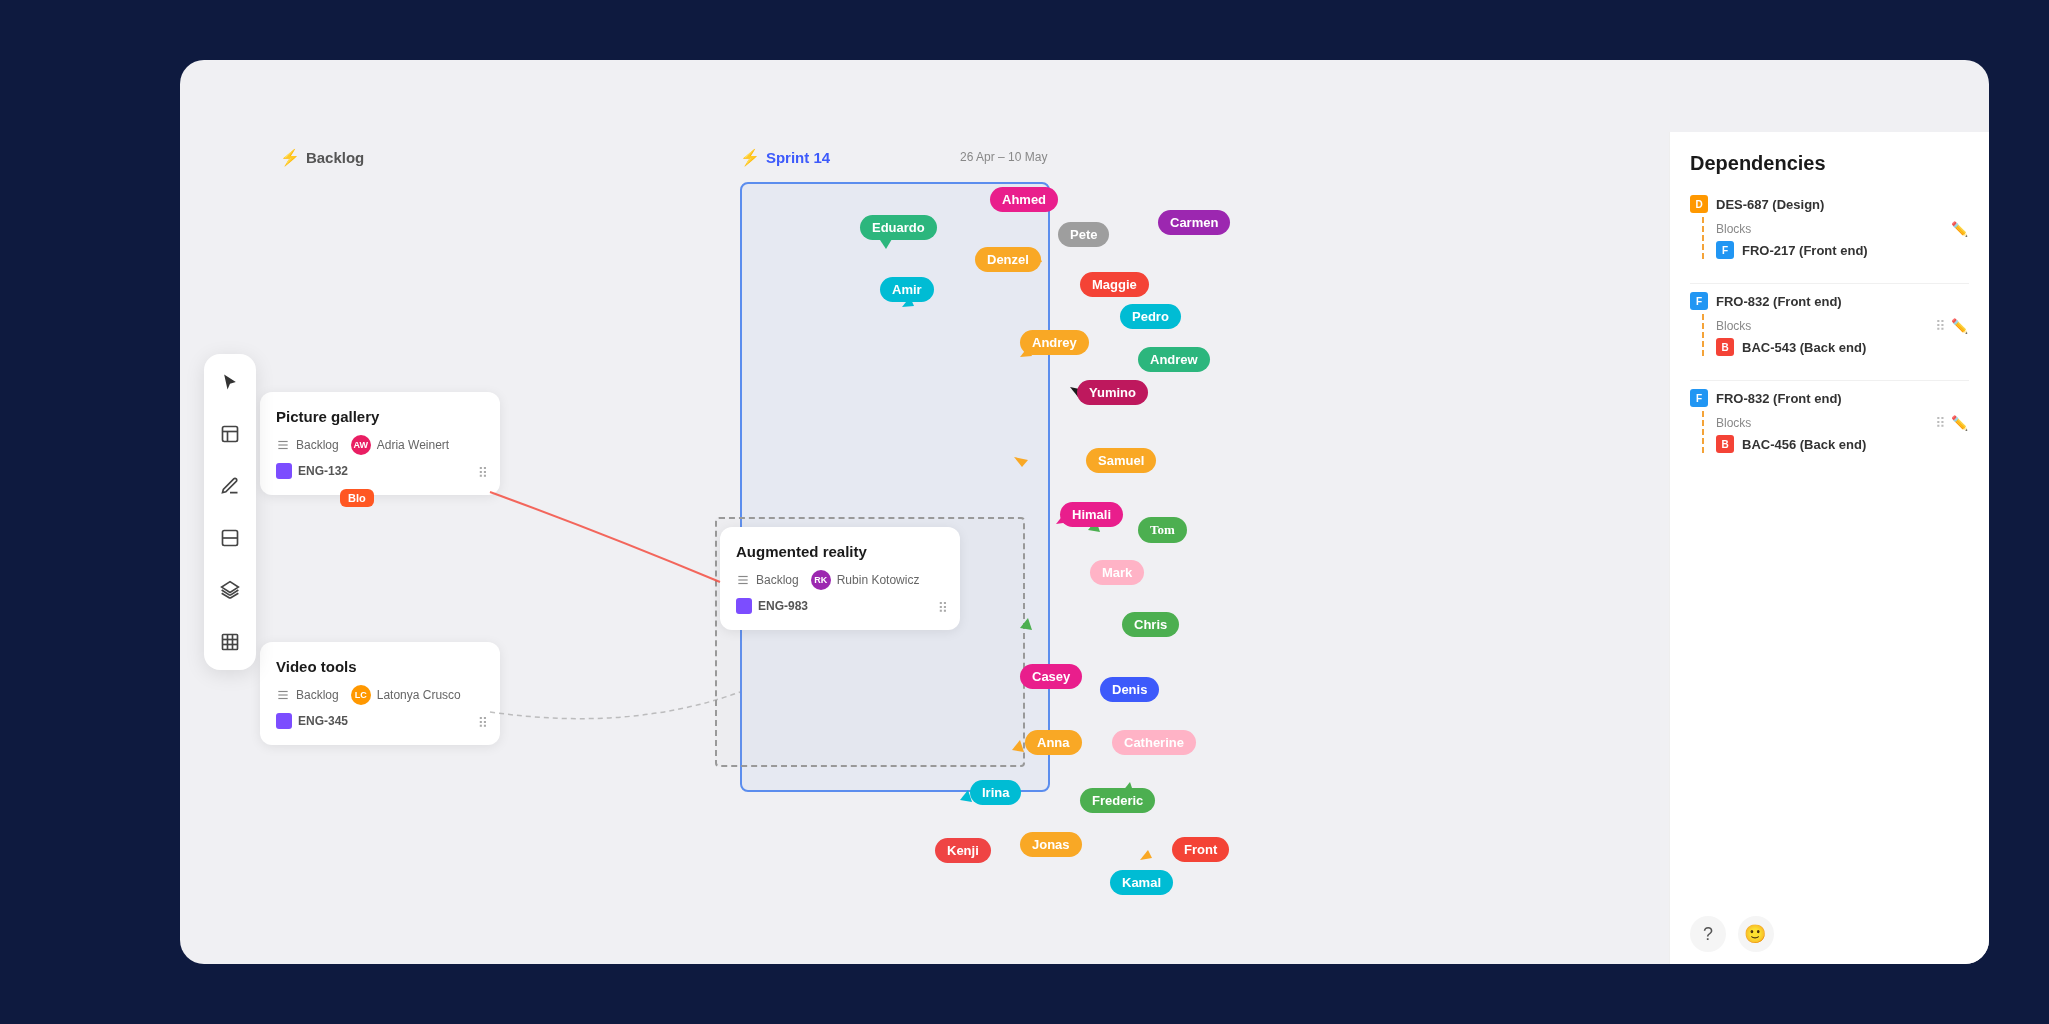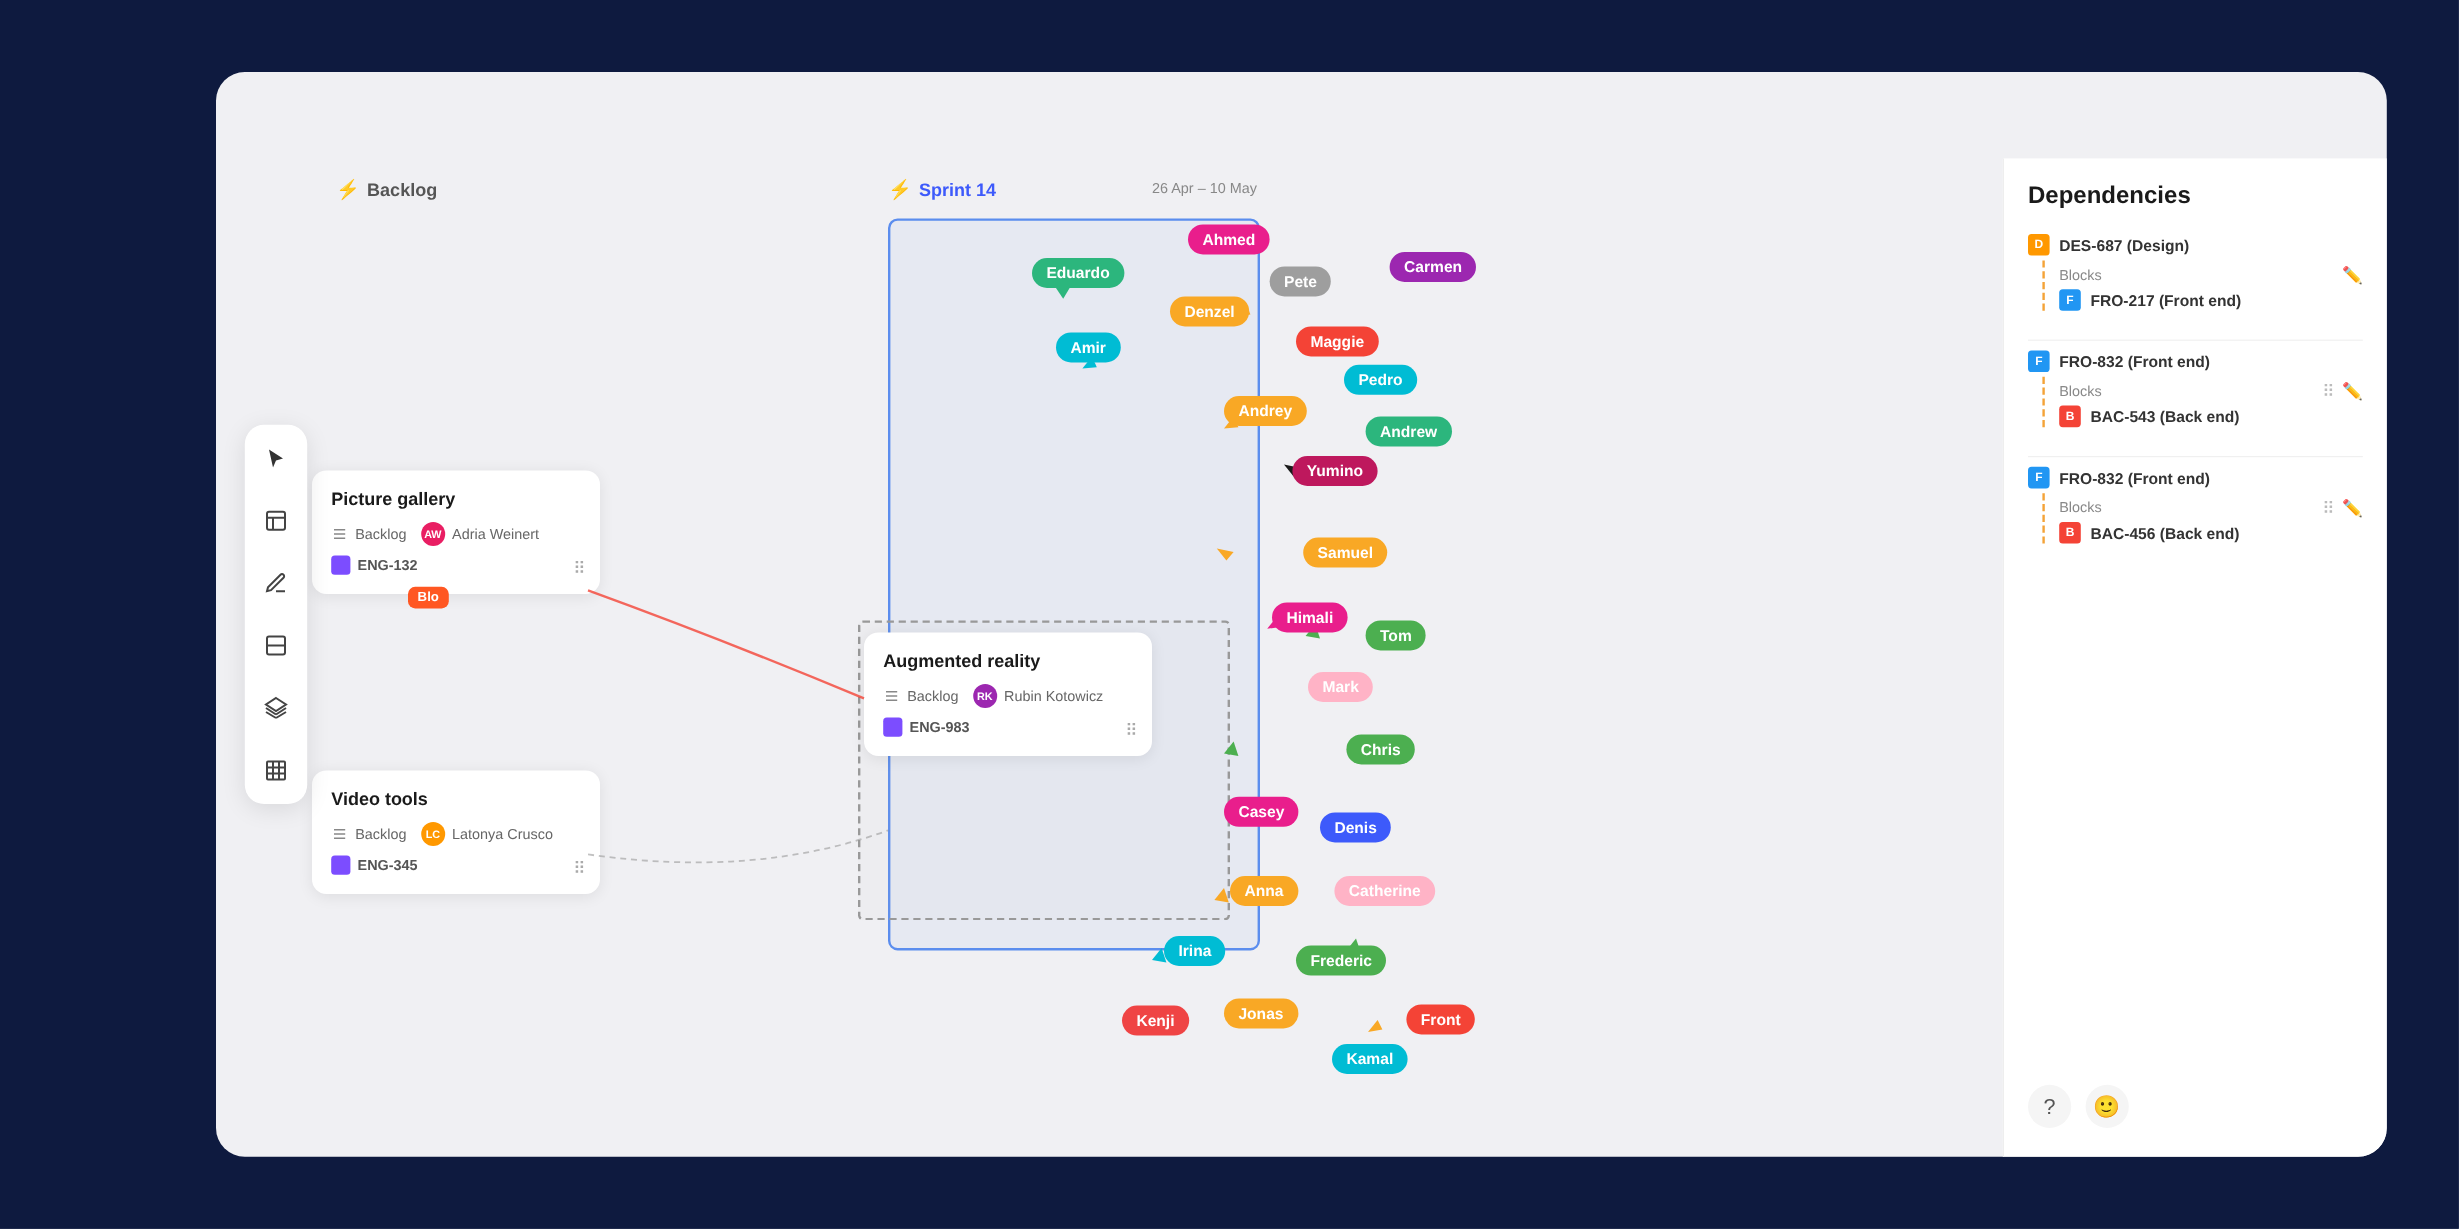--- a/index.html
+++ b/index.html
@@ -274,21 +274,21 @@
 
     
     .dependencies-panel {
       position: absolute;
       right: 0;
       top: 72px;
       bottom: 0;
       width: 320px;
       background: white;
       border-left: 1px solid #eee;
-      padding: 20px 20px 24px;
+      padding: 20px 20px 12px;
       display: flex;
       flex-direction: column;
       z-index: 20;
     }
 
     .dep-title {
       font-size: 20px;
       font-weight: 700;
       color: #1a1a1a;
       margin-bottom: 20px;
@@ -541,21 +541,21 @@
     <div class="user-cursor" style="background:#00bcd4; left: 700px; top: 145px;">Amir</div>
     <div class="user-cursor" style="background:#9e9e9e; left: 878px; top: 90px;">Pete</div>
     <div class="user-cursor" style="background:#9c27b0; left: 978px; top: 78px;">Carmen</div>
     <div class="user-cursor" style="background:#f44336; left: 900px; top: 140px;">Maggie</div>
     <div class="user-cursor" style="background:#00bcd4; left: 940px; top: 172px;">Pedro</div>
     <div class="user-cursor" style="background:#f9a825; left: 840px; top: 198px;">Andrey</div>
     <div class="user-cursor" style="background:#2cb67d; left: 958px; top: 215px;">Andrew</div>
     <div class="user-cursor" style="background:#be185d; left: 897px; top: 248px;">Yumino</div>
     <div class="user-cursor" style="background:#f9a825; left: 906px; top: 316px;">Samuel</div>
     <div class="user-cursor" style="background:#e91e8c; left: 880px; top: 370px;">Himali</div>
-    <div class="user-cursor" style="background:#4caf50; left: 958px; top: 385px;">Tom</div>
+    <div class="user-cursor" style="background:#4caf50; left: 958px; top: 385px; font-family: Liberation Serif, serif;">Tom</div>
     <div class="user-cursor" style="background:#ffb3c6; left: 910px; top: 428px;">Mark</div>
     <div class="user-cursor" style="background:#4caf50; left: 942px; top: 480px;">Chris</div>
     <div class="user-cursor" style="background:#e91e8c; left: 840px; top: 532px;">Casey</div>
     <div class="user-cursor" style="background:#3d5afb; left: 920px; top: 545px;">Denis</div>
     <div class="user-cursor" style="background:#f9a825; left: 845px; top: 598px;">Anna</div>
     <div class="user-cursor" style="background:#ffb3c6; left: 932px; top: 598px;">Catherine</div>
     <div class="user-cursor" style="background:#00bcd4; left: 790px; top: 648px;">Irina</div>
     <div class="user-cursor" style="background:#4caf50; left: 900px; top: 656px;">Frederic</div>
     <div class="user-cursor" style="background:#ef4444; left: 755px; top: 706px;">Kenji</div>
     <div class="user-cursor" style="background:#f9a825; left: 840px; top: 700px;">Jonas</div>

